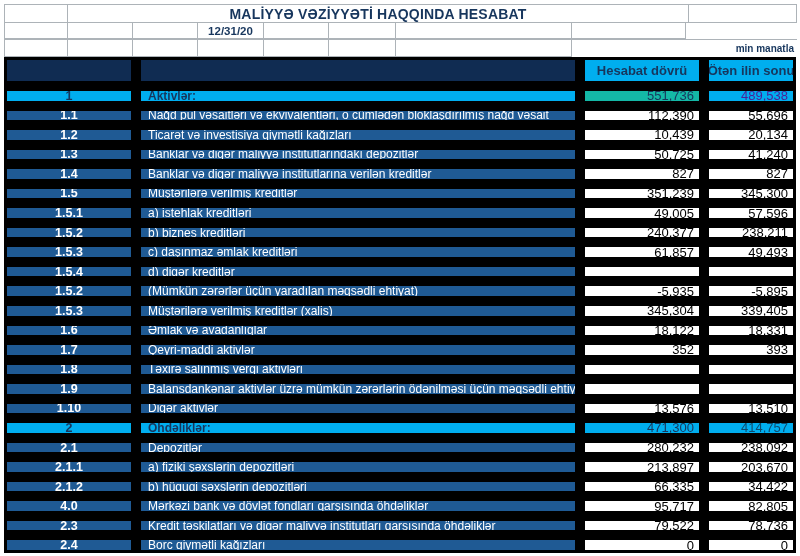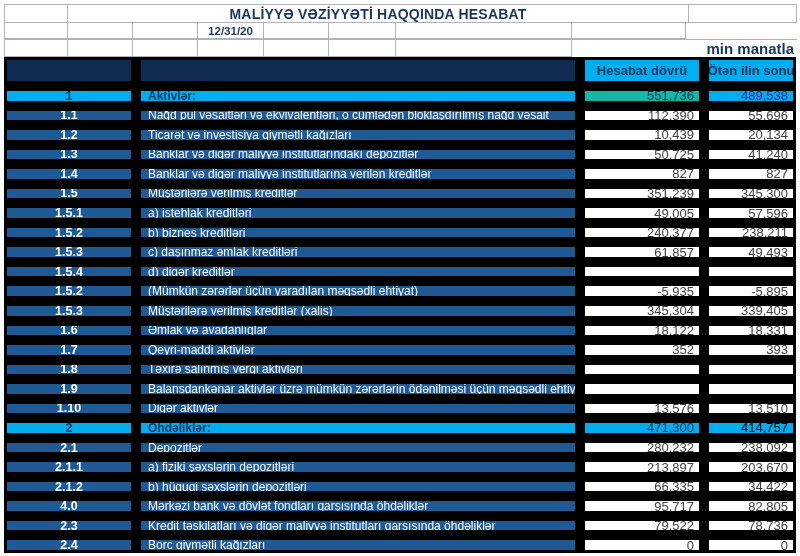--- a/index.html
+++ b/index.html
@@ -10,35 +10,35 @@
   }
   
   .trow{position:absolute;left:4px;display:flex;border-left:1px solid #adb3b8;border-top:1px solid #adb3b8;box-sizing:border-box;}
   .tcell{border-right:1px solid #adb3b8;border-bottom:1px solid #adb3b8;box-sizing:border-box;
          display:flex;align-items:center;justify-content:center;color:var(--navy);}
   .r1{top:4px;height:19px;}
   .r2{top:22px;height:17px;}
   .r3{top:39px;height:18px;}
   .title-cell{font-weight:bold;font-size:14px;letter-spacing:.2px;}
   .date-cell{font-weight:bold;font-size:11.5px;}
-  .unit-cell{font-weight:bold;font-size:15px;justify-content:flex-end;padding-right:3px;border-bottom:none;}
+  .unit-cell{font-weight:bold;font-size:10px;justify-content:flex-end;padding-right:3px;border-bottom:none;}
   
   .table{
     position:absolute;left:4px;top:57px;width:792px;height:496px;box-sizing:border-box;
     background:#000;padding:3px;display:grid;gap:10px;
     grid-template-columns:124px 434px 114px 1fr;
     grid-template-rows:21px;
     grid-auto-rows:1fr;
   }
   .cell{display:flex;align-items:center;overflow:hidden;white-space:nowrap;}
   .bandcell{background:var(--band);}
   .headcell{background:var(--cyan);color:var(--navy);font-weight:bold;font-size:13px;justify-content:center;}
   .num{background:var(--rowblue);color:#fff;font-weight:bold;font-size:12.5px;justify-content:center;}
   .lbl{background:var(--rowblue);color:#fff;font-size:12px;padding-left:7px;}
-  .val{background:#ffffff;color:#404040;font-size:13px;justify-content:flex-end;padding-right:5px;}
+  .val{background:#ffffff;color:#000000;font-size:13px;justify-content:flex-end;padding-right:5px;}
 </style>
 </head>
 <body>
 
 <div class="sheet">
 
   <div class="trow r1">
     <div class="tcell" style="width:63px"></div>
     <div class="tcell title-cell" style="width:621px">MALİYYƏ VƏZİYYƏTİ HAQQINDA HESABAT</div>
     <div class="tcell" style="width:108px"></div>
@@ -135,21 +135,21 @@
       <div class="cell lbl">Balansdankənar aktivlər üzrə mümkün zərərlərin ödənilməsi üçün məqsədli ehtiyat</div>
       <div class="cell val"></div>
       <div class="cell val"></div>
       <div class="cell num">1.10</div>
       <div class="cell lbl">Digər aktivlər</div>
       <div class="cell val">13,576</div>
       <div class="cell val">13,510</div>
       <div class="cell num sec s" style="background: rgb(0, 174, 239); color: rgb(23, 54, 93); font-weight: bold;">2</div>
       <div class="cell lbl sec s" style="background: rgb(0, 174, 239); color: rgb(23, 54, 93); font-weight: bold;">Öhdəliklər:</div>
       <div class="cell val sec s" style="background: rgb(0, 174, 239); color: rgb(23, 54, 93);">471,300</div>
-      <div class="cell val sec s" style="background: rgb(0, 174, 239); color: #000000;">414,757</div>
+      <div class="cell val sec s" style="background: rgb(0, 174, 239); color: #0c4a6e;">414,757</div>
       <div class="cell num">2.1</div>
       <div class="cell lbl">Depozitlər</div>
       <div class="cell val">280,232</div>
       <div class="cell val">238,092</div>
       <div class="cell num">2.1.1</div>
       <div class="cell lbl">a) fiziki şəxslərin depozitləri</div>
       <div class="cell val">213,897</div>
       <div class="cell val">203,670</div>
       <div class="cell num">2.1.2</div>
       <div class="cell lbl">b) hüquqi şəxslərin depozitləri</div>

